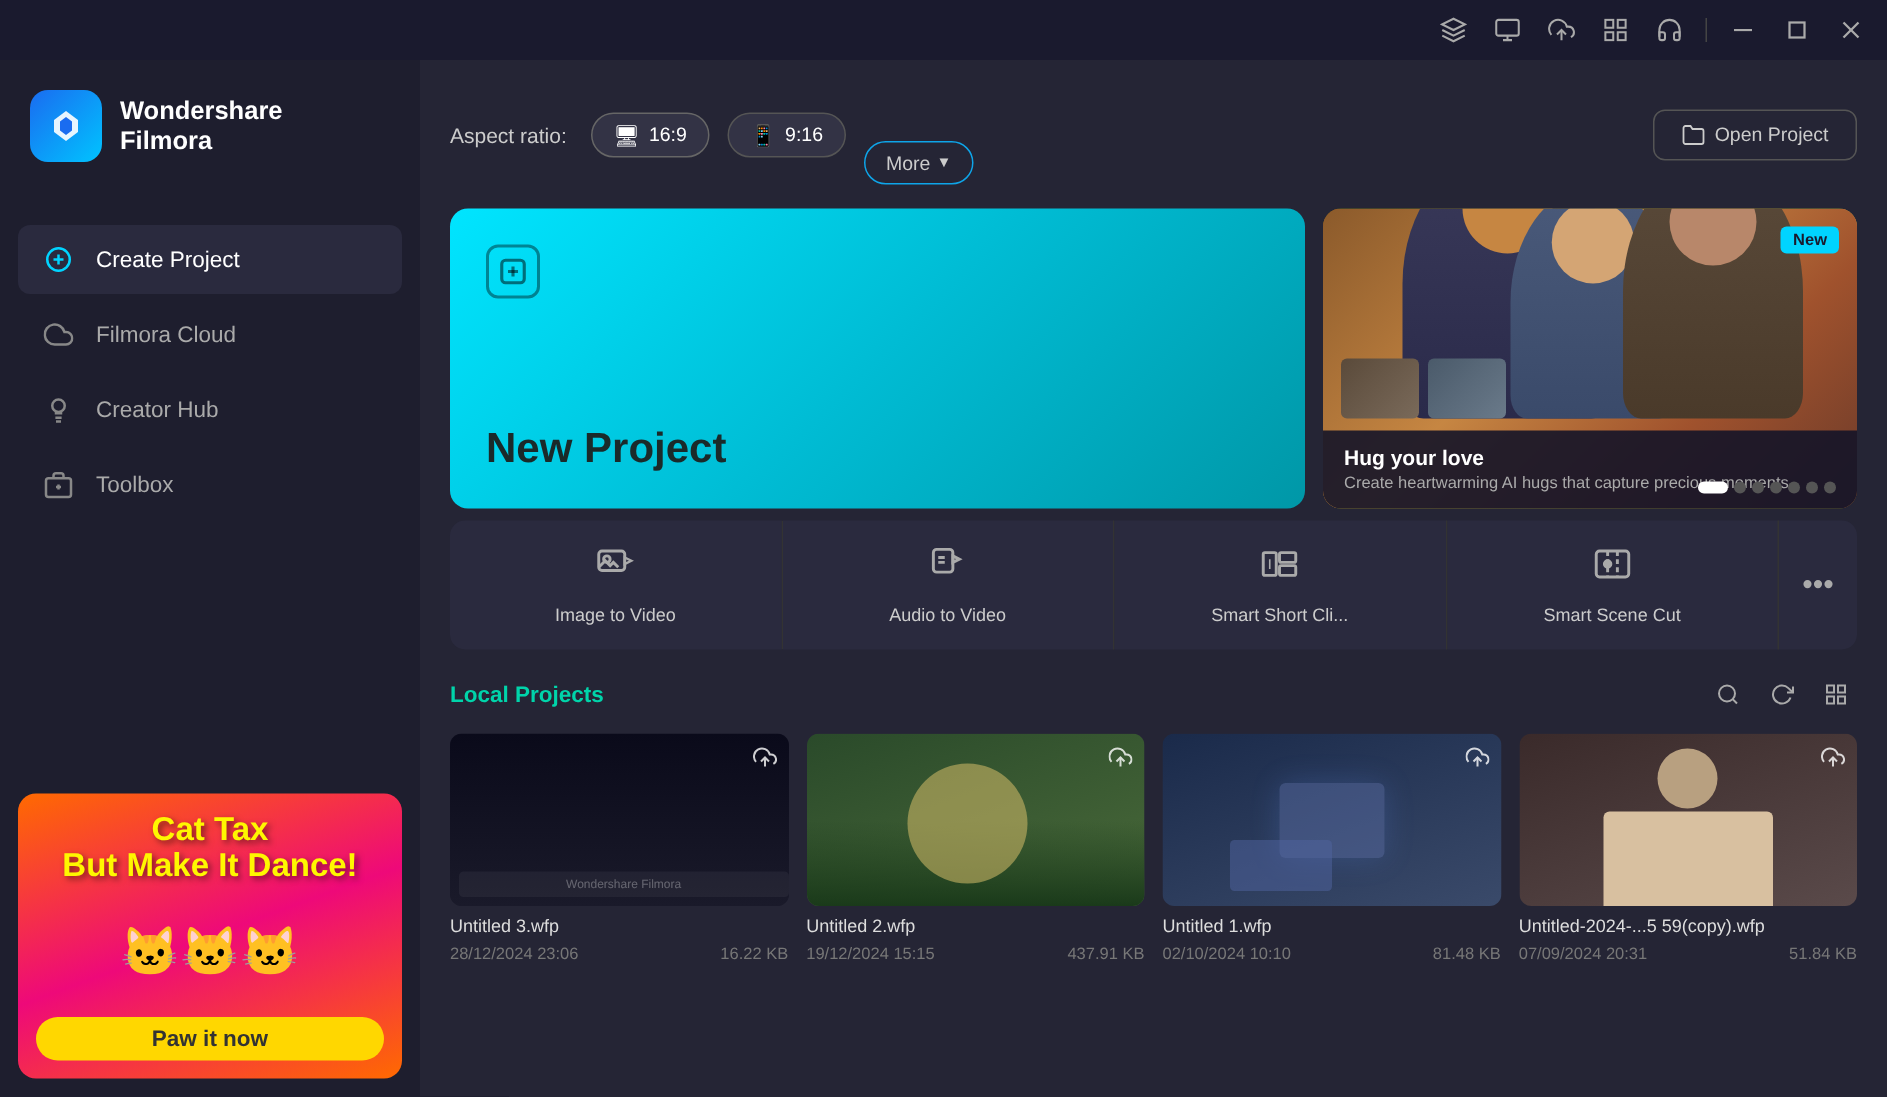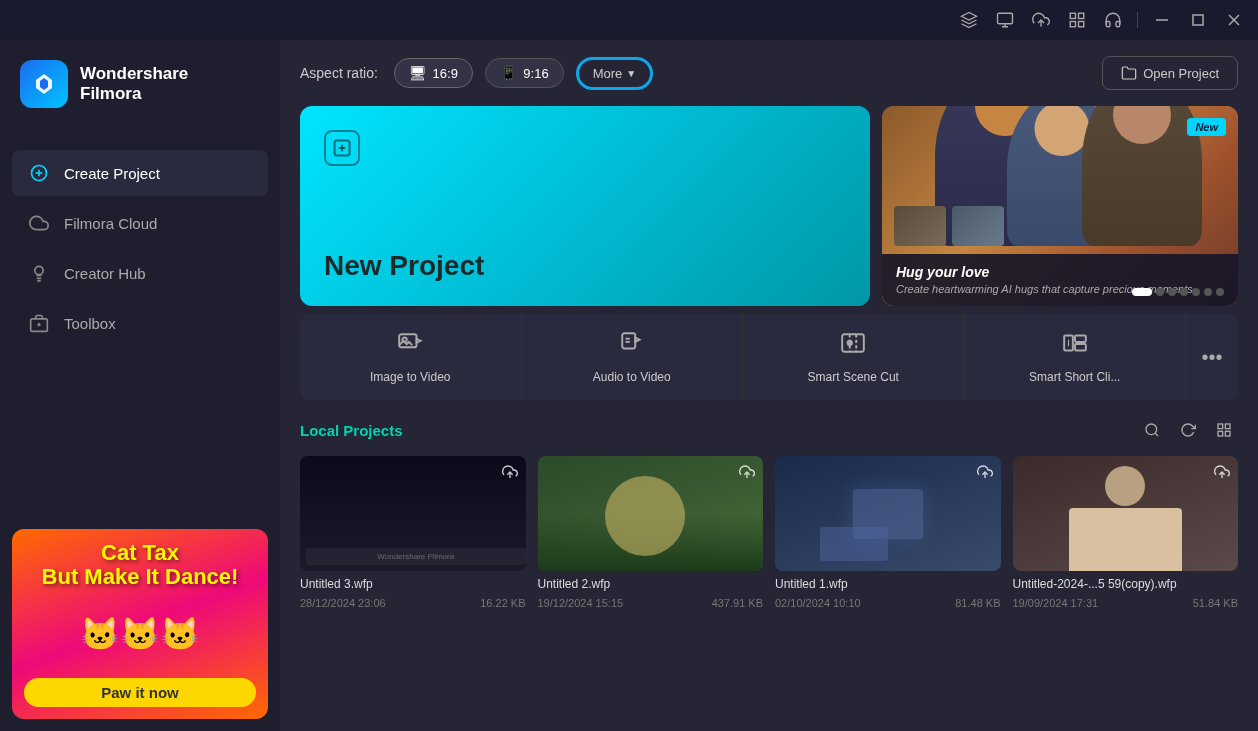--- a/index.html
+++ b/index.html
@@ -179,25 +179,26 @@
     }
     .aspect-icon {
       font-size: 14px;
     }
     .more-btn {
       display: flex;
       align-items: center;
       gap: 4px;
       padding: 6px 14px;
       border-radius: 20px;
-      border: 3px solid #0ea5e9;
+      border: 1px solid #0ea5e9;
       background: transparent;
       color: #ccc;
       font-size: 13px;
       cursor: pointer;
+      margin-top: 38px;
     }
     .open-project-btn {
       margin-left: auto;
       display: flex;
       align-items: center;
       gap: 6px;
       padding: 8px 18px;
       border-radius: 8px;
       border: 1px solid #555;
       background: transparent;
@@ -245,21 +246,20 @@
     }
 
     
     .feature-card {
       flex: 1;
       height: 200px;
       border-radius: 12px;
       overflow: hidden;
       position: relative;
       background: #14532d;
-      font-style: italic;
     }
     .feature-new-badge {
       position: absolute;
       top: 12px; right: 12px;
       background: #00d4ff;
       color: #1a1a2e;
       font-size: 11px;
       font-weight: 700;
       padding: 3px 8px;
       border-radius: 4px;
@@ -640,38 +640,38 @@
             <path d="M15 7l4 2-4 2V7z"></path>
             <line x1="6" y1="8" x2="10" y2="8"></line>
               <line x1="6" y1="11" x2="10" y2="11"></line>
           </svg>
         </div>
         <span>Audio to Video</span>
       </button>
       <button class="tool-btn">
         <div class="tool-icon">
           <svg width="26" height="26" viewBox="0 0 24 24" fill="none" stroke="#aaa" stroke-width="1.8">
+            <rect x="2" y="5" width="8" height="14" rx="1"></rect>
+            <rect x="12" y="5" width="10" height="6" rx="1"></rect>
+            <rect x="12" y="13" width="10" height="6" rx="1"></rect>
+            <path d="M6 9v6" stroke-width="1"></path>
+          </svg>
+        </div>
+        <span>Smart Short Cli...</span>
+      </button>
+      <button class="tool-btn">
+        <div class="tool-icon">
+          <svg width="26" height="26" viewBox="0 0 24 24" fill="none" stroke="#aaa" stroke-width="1.8">
             <rect x="2" y="4" width="20" height="16" rx="2"></rect>
             <line x1="9" y1="4" x2="9" y2="20" stroke-dasharray="3,2"></line>
             <line x1="15" y1="4" x2="15" y2="20" stroke-dasharray="3,2"></line>
             <circle cx="9" cy="12" r="2" fill="#aaa"></circle>
           </svg>
         </div>
         <span>Smart Scene Cut</span>
-      </button>
-      <button class="tool-btn">
-        <div class="tool-icon">
-          <svg width="26" height="26" viewBox="0 0 24 24" fill="none" stroke="#aaa" stroke-width="1.8">
-            <rect x="2" y="5" width="8" height="14" rx="1"></rect>
-            <rect x="12" y="5" width="10" height="6" rx="1"></rect>
-            <rect x="12" y="13" width="10" height="6" rx="1"></rect>
-            <path d="M6 9v6" stroke-width="1"></path>
-          </svg>
-        </div>
-        <span>Smart Short Cli...</span>
       </button>
       <button class="tool-btn" style="border-radius:0 10px 10px 0;border-right:none;flex:0 0 52px;">
         <div class="tool-icon" style="font-size:20px;">•••</div>
       </button>
     </div>
 
     <div class="local-projects">
       <div class="section-header">
         <span class="section-title">Local Projects</span>
         <div class="section-actions">
@@ -774,20 +774,20 @@
             <div class="upload-icon">
               <svg width="16" height="16" viewBox="0 0 24 24" fill="none" stroke="white" stroke-width="2">
                 <polyline points="16 16 12 12 8 16"></polyline>
                   <line x1="12" y1="12" x2="12" y2="21"></line>
                 <path d="M20.39 18.39A5 5 0 0018 9h-1.26A8 8 0 103 16.3"></path>
               </svg>
             </div>
           </div>
           <span class="project-name">Untitled-2024-...5 59(copy).wfp</span>
           <div class="project-meta">
-            <span>19/09/2024 17:31</span>
+            <span>07/09/2024 20:31</span>
             <span>51.84 KB</span>
           </div>
         </div>
       </div>
     </div>
   </div>
 </div>
 
 </body></html>

